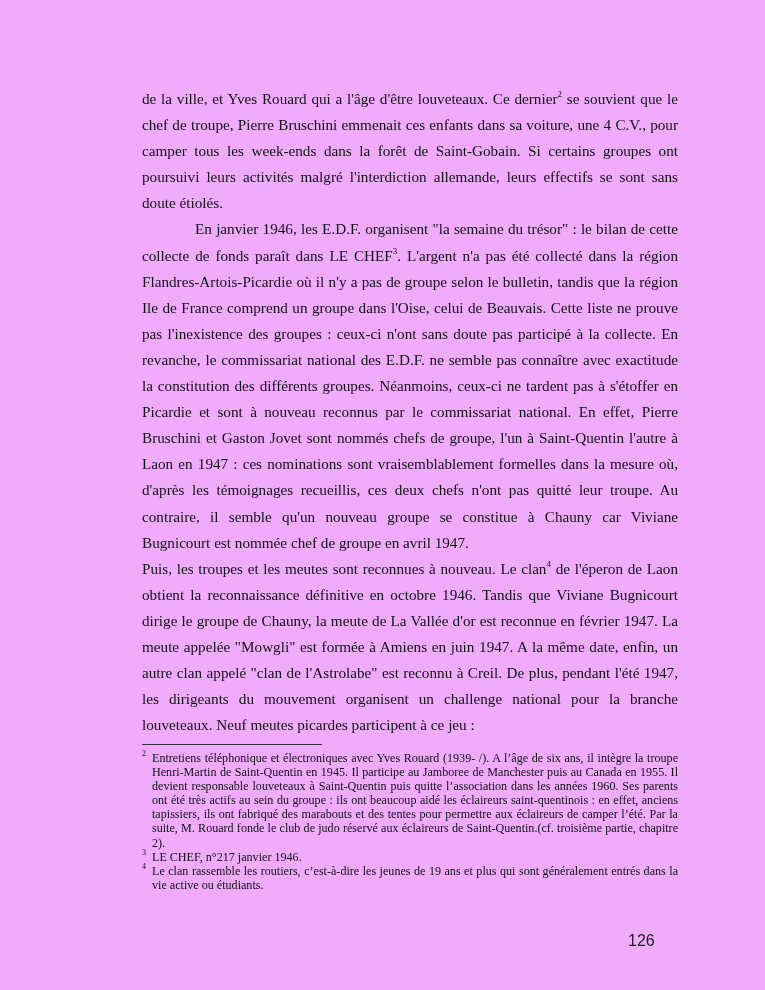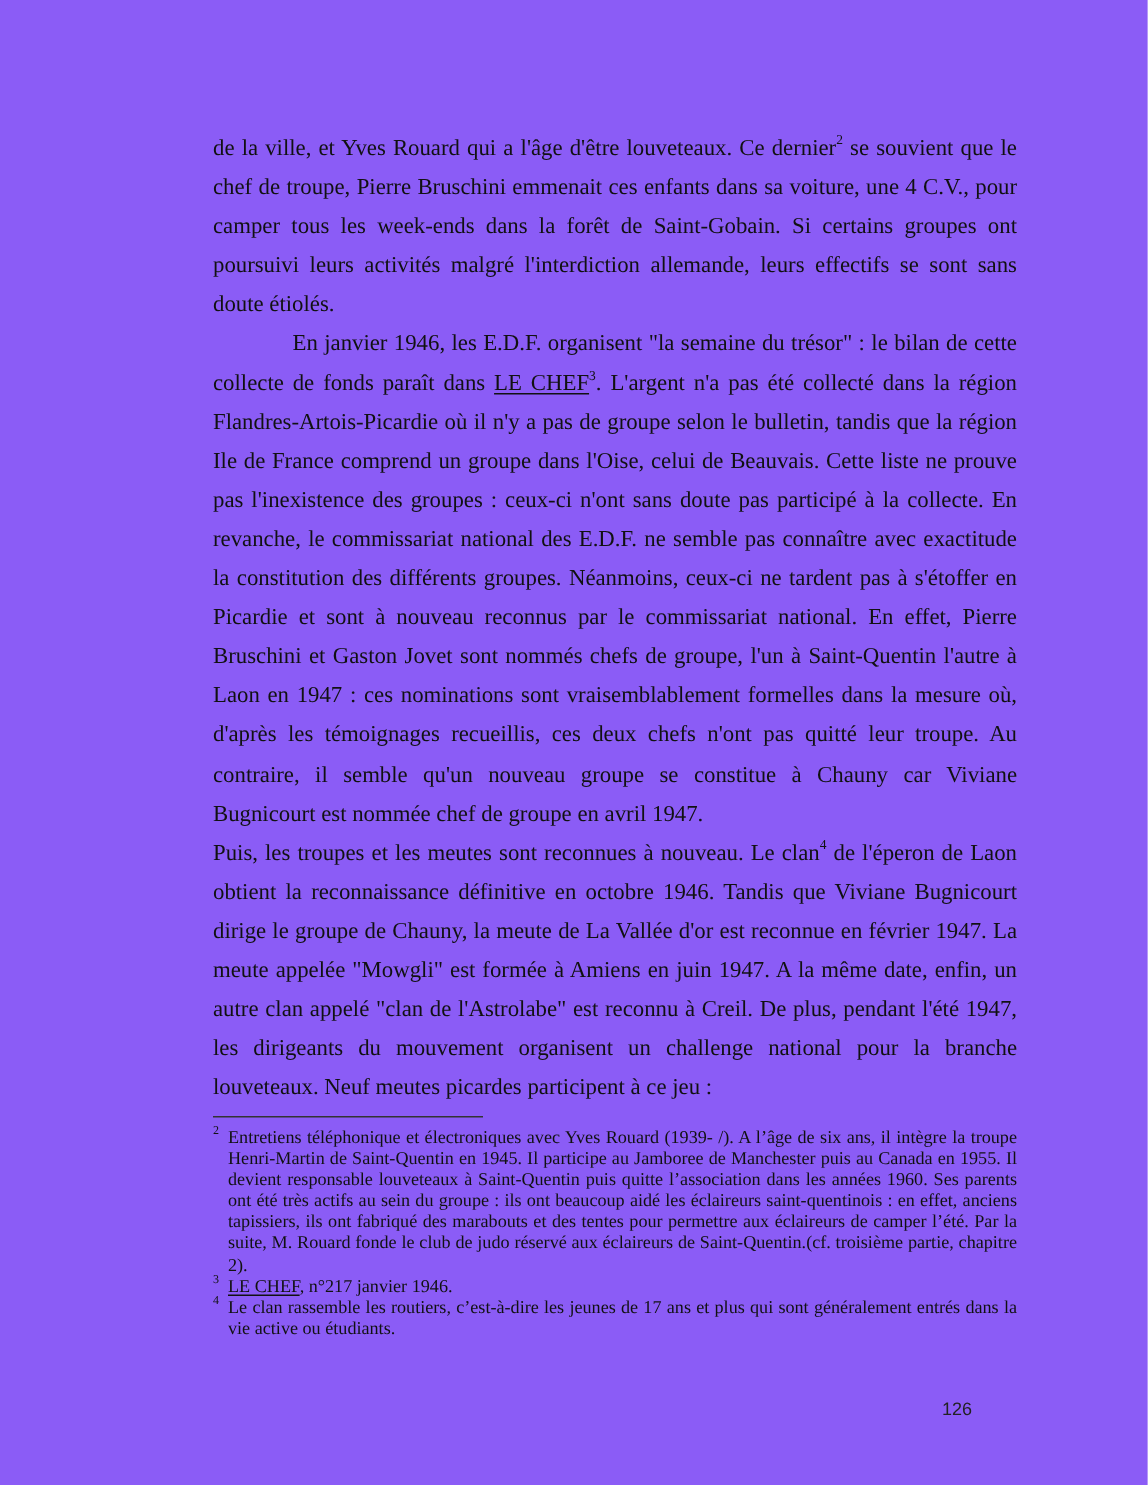--- a/index.html
+++ b/index.html
@@ -13,21 +13,21 @@
       position: relative;
       overflow: hidden;
       font-family: "Liberation Serif", "DejaVu Serif", serif;
       color: #111111;
     }
     .page {
       position: absolute;
       left: 0; top: 0;
       width: 765px;
       height: 990px;
-      background: #8b5cf6;
+      background: #f0abfc;
     }
     .body-text {
       position: absolute;
       left: 142px;
       top: 86px;
       width: 536px;
       font-size: 15.2px;
       line-height: 26.1px;
       text-align: justify;
     }
@@ -38,21 +38,20 @@
       text-indent: 53px;
     }
     sup {
       font-size: 9px;
       line-height: 0;
       vertical-align: super;
       position: relative;
       top: -1px;
     }
     .ul {
-      text-decoration: underline;
       text-underline-offset: 2px;
     }
     .fn-sep {
       position: absolute;
       left: 142px;
       top: 744px;
       width: 180px;
       height: 0;
       border-top: 1px solid #333333;
     }
@@ -75,37 +74,37 @@
       left: 0;
       top: -3px;
       font-size: 8px;
       line-height: 12px;
     }
     .page-number {
       position: absolute;
       left: 628px;
       top: 932px;
       font-family: "Liberation Sans", "DejaVu Sans", sans-serif;
-      font-size: 12px;
+      font-size: 16px;
       color: #222222;
     }
   </style>
 </head>
 <body>
 
 <div class="page">
 
   <div class="body-text">
     <p><span>de la ville, et Yves Rouard qui a l'âge d'être louveteaux. Ce dernier</span><sup>2</sup><span> se souvient que le chef de troupe, Pierre Bruschini emmenait ces enfants dans sa voiture, une 4 C.V., pour camper tous les week-ends dans la forêt de Saint-Gobain. Si certains groupes ont poursuivi leurs activités malgré l'interdiction allemande, leurs effectifs se sont sans doute étiolés.</span></p>
     <p class="indent"><span>En janvier 1946, les E.D.F. organisent "la semaine du trésor" : le bilan de cette collecte de fonds paraît dans </span><span class="ul">LE CHEF</span><sup>3</sup><span>. L'argent n'a pas été collecté dans la région Flandres-Artois-Picardie où il n'y a pas de groupe selon le bulletin, tandis que la région Ile de France comprend un groupe dans l'Oise, celui de Beauvais. Cette liste ne prouve pas l'inexistence des groupes : ceux-ci n'ont sans doute pas participé à la collecte. En revanche, le commissariat national des E.D.F. ne semble pas connaître avec exactitude la constitution des différents groupes. Néanmoins, ceux-ci ne tardent pas à s'étoffer en Picardie et sont à nouveau reconnus par le commissariat national. En effet, Pierre Bruschini et Gaston Jovet sont nommés chefs de groupe, l'un à Saint-Quentin l'autre à Laon en 1947 : ces nominations sont vraisemblablement formelles dans la mesure où, d'après les témoignages recueillis, ces deux chefs n'ont pas quitté leur troupe. Au contraire, il semble qu'un nouveau groupe se constitue à Chauny car Viviane Bugnicourt est nommée chef de groupe en avril 1947.</span></p>
     <p><span>Puis, les troupes et les meutes sont reconnues à nouveau. Le clan</span><sup>4</sup><span> de l'éperon de Laon obtient la reconnaissance définitive en octobre 1946. Tandis que Viviane Bugnicourt dirige le groupe de Chauny, la meute de La Vallée d'or est reconnue en février 1947. La meute appelée "Mowgli" est formée à Amiens en juin 1947. A la même date, enfin, un autre clan appelé "clan de l'Astrolabe" est reconnu à Creil. De plus, pendant l'été 1947, les dirigeants du mouvement organisent un challenge national pour la branche louveteaux. Neuf meutes picardes participent à ce jeu :</span></p>
   </div>
 
   <div class="fn-sep"></div>
 
   <div class="footnotes">
     <p class="fn"><span class="fn-num">2</span><span>Entretiens téléphonique et électroniques avec Yves Rouard (1939- /). A l’âge de six ans, il intègre la troupe Henri-Martin de Saint-Quentin en 1945. Il participe au Jamboree de Manchester puis au Canada en 1955. Il devient responsable louveteaux à Saint-Quentin puis quitte l’association dans les années 1960. Ses parents ont été très actifs au sein du groupe : ils ont beaucoup aidé les éclaireurs saint-quentinois : en effet, anciens tapissiers, ils ont fabriqué des marabouts et des tentes pour permettre aux éclaireurs de camper l’été. Par la suite, M. Rouard fonde le club de judo réservé aux éclaireurs de Saint-Quentin.(cf. troisième partie, chapitre 2).</span></p>
     <p class="fn"><span class="fn-num">3</span><span class="ul">LE CHEF</span><span>, n°217 janvier 1946.</span></p>
-    <p class="fn"><span class="fn-num">4</span><span>Le clan rassemble les routiers, c’est-à-dire les jeunes de 17 ans et plus qui sont généralement entrés dans la vie active ou étudiants.</span></p>
+    <p class="fn"><span class="fn-num">4</span><span>Le clan rassemble les routiers, c’est-à-dire les jeunes de 19 ans et plus qui sont généralement entrés dans la vie active ou étudiants.</span></p>
   </div>
 
   <div class="page-number">126</div>
 </div>
 
 </body></html>

